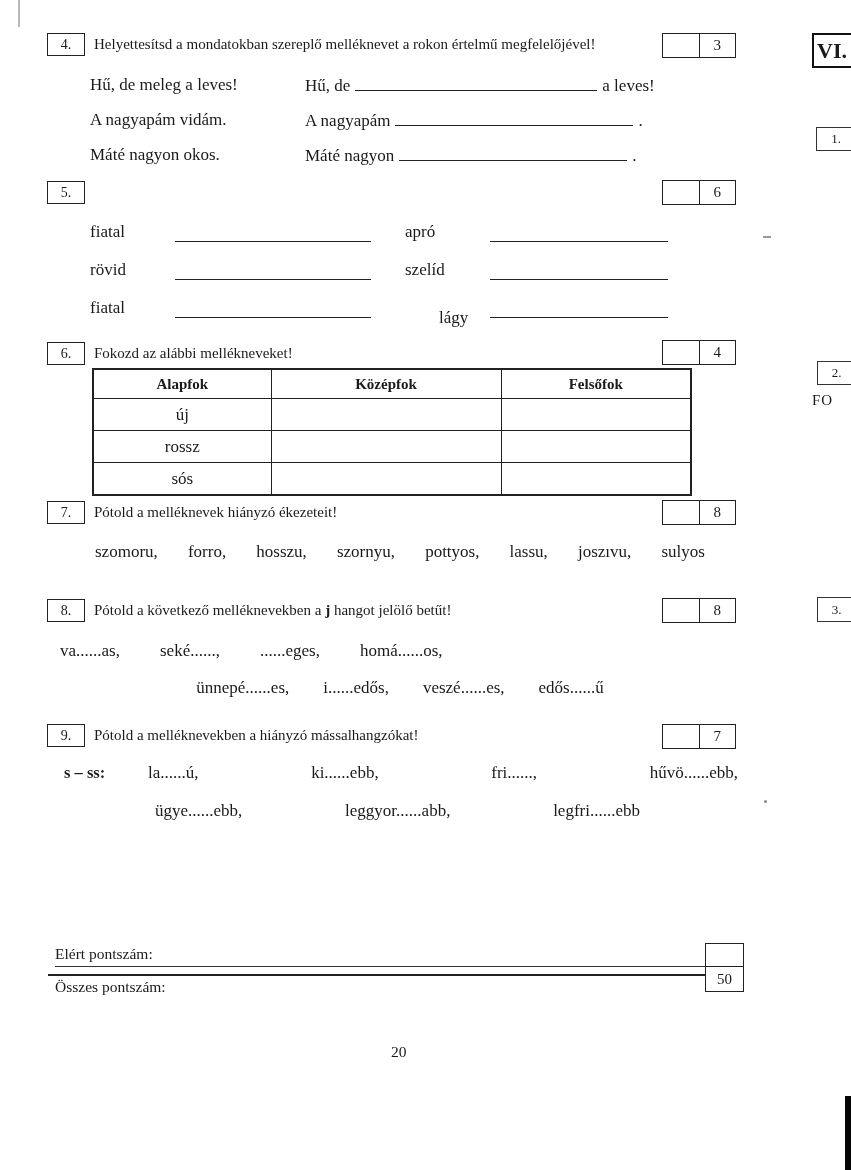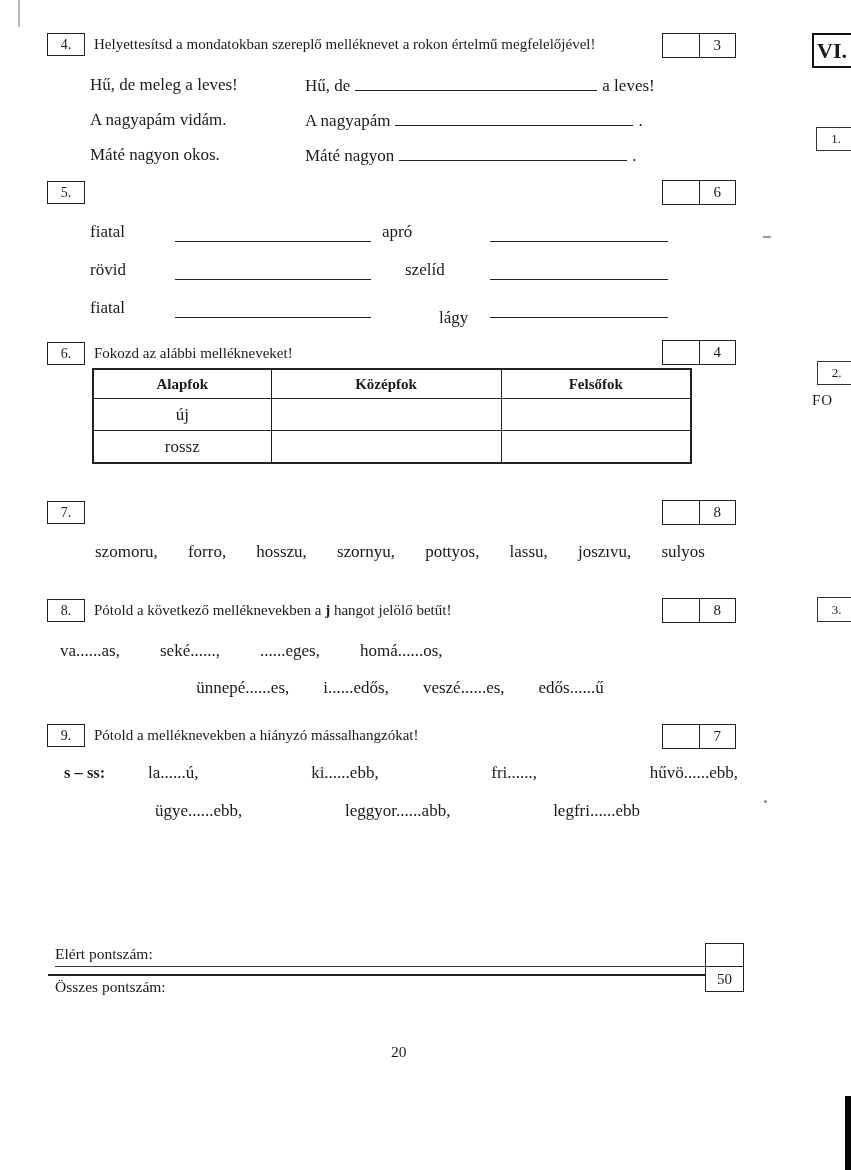--- a/index.html
+++ b/index.html
@@ -83,21 +83,21 @@
       <span>5.</span>
     </div>
   </div>
   <div class="score-box" style="top:180px;">
     <div class="score-empty"></div>
     <div class="score-value">6</div>
   </div>
 
   <div class="abs word" style="left:90px;top:222px;">fiatal</div>
   <div class="blank-line" style="left:175px;top:241px;width:196px;"></div>
-  <div class="abs word" style="left:382px;top:222px;">apró</div>
+  <div class="abs word" style="left:405px;top:222px;">apró</div>
   <div class="blank-line" style="left:490px;top:241px;width:178px;"></div>
 
   <div class="abs word" style="left:90px;top:260px;">rövid</div>
   <div class="blank-line" style="left:175px;top:279px;width:196px;"></div>
   <div class="abs word" style="left:405px;top:260px;">szelíd</div>
   <div class="blank-line" style="left:490px;top:279px;width:178px;"></div>
 
   <div class="abs word" style="left:90px;top:298px;">fiatal</div>
   <div class="blank-line" style="left:175px;top:317px;width:196px;"></div>
   <div class="abs word" style="left:405px;top:308px;margin-left:34px;">lágy</div>
@@ -130,28 +130,34 @@
       <tr>
         <td class="gc">új</td>
         <td class="gc"></td>
         <td class="gc"></td>
       </tr>
       <tr>
         <td class="gc">rossz</td>
         <td class="gc"></td>
         <td class="gc"></td>
       </tr>
+      <tr>
+        <td class="gc">sós</td>
+        <td class="gc"></td>
+        <td class="gc"></td>
+      </tr>
     </tbody>
       </table>
   </div>
 
   <div class="task-header" style="left:47px;top:501px;">
     <div class="num-box">
       <span>7.</span>
     </div>
+    <div class="task-title">Pótold a melléknevek hiányzó ékezeteit!</div>
   </div>
   <div class="score-box" style="top:500px;">
     <div class="score-empty"></div>
     <div class="score-value">8</div>
   </div>
 
   <div class="flexrow" style="left:95px;top:542px;width:610px;justify-content:space-between;">
     <span class="word">szomoru,</span>
     <span class="word">forro,</span>
     <span class="word">hosszu,</span>

